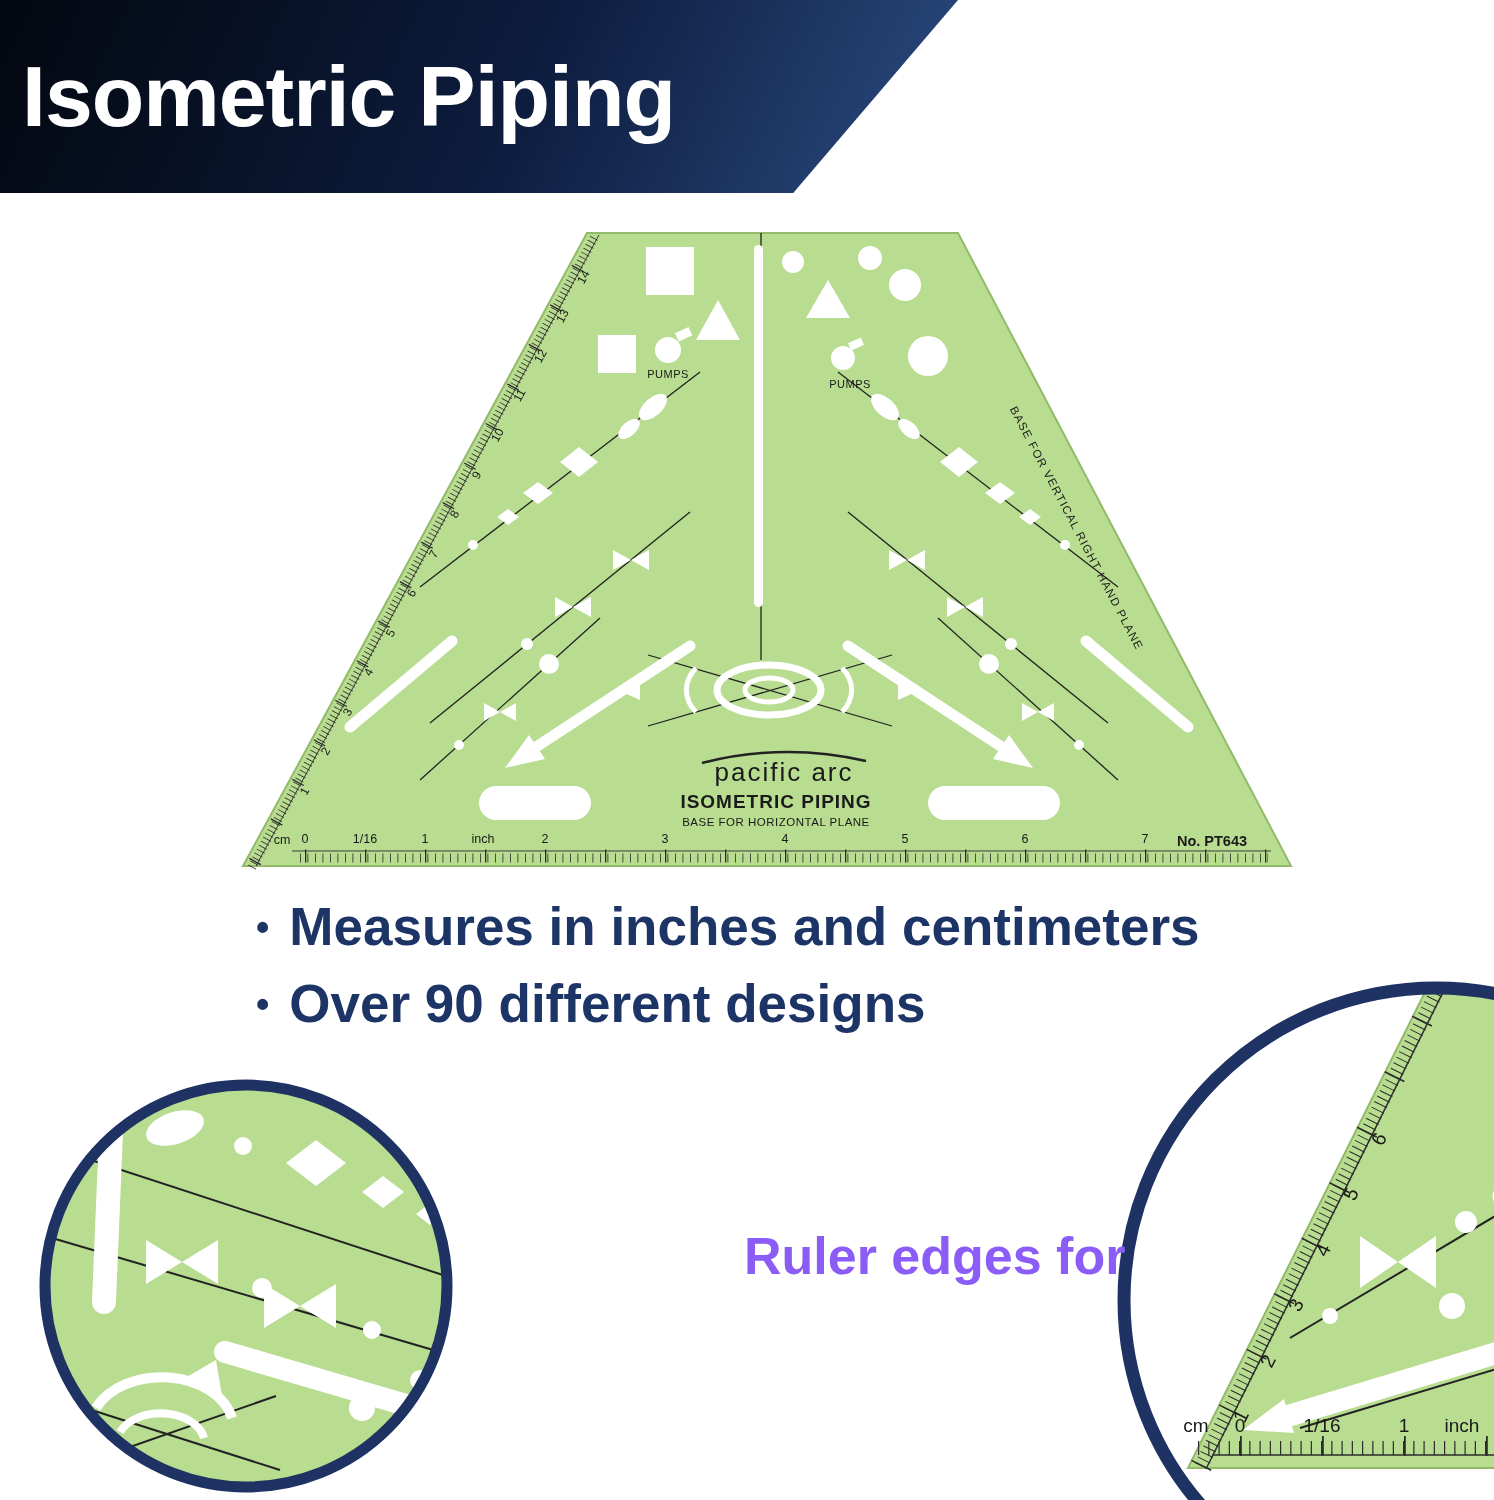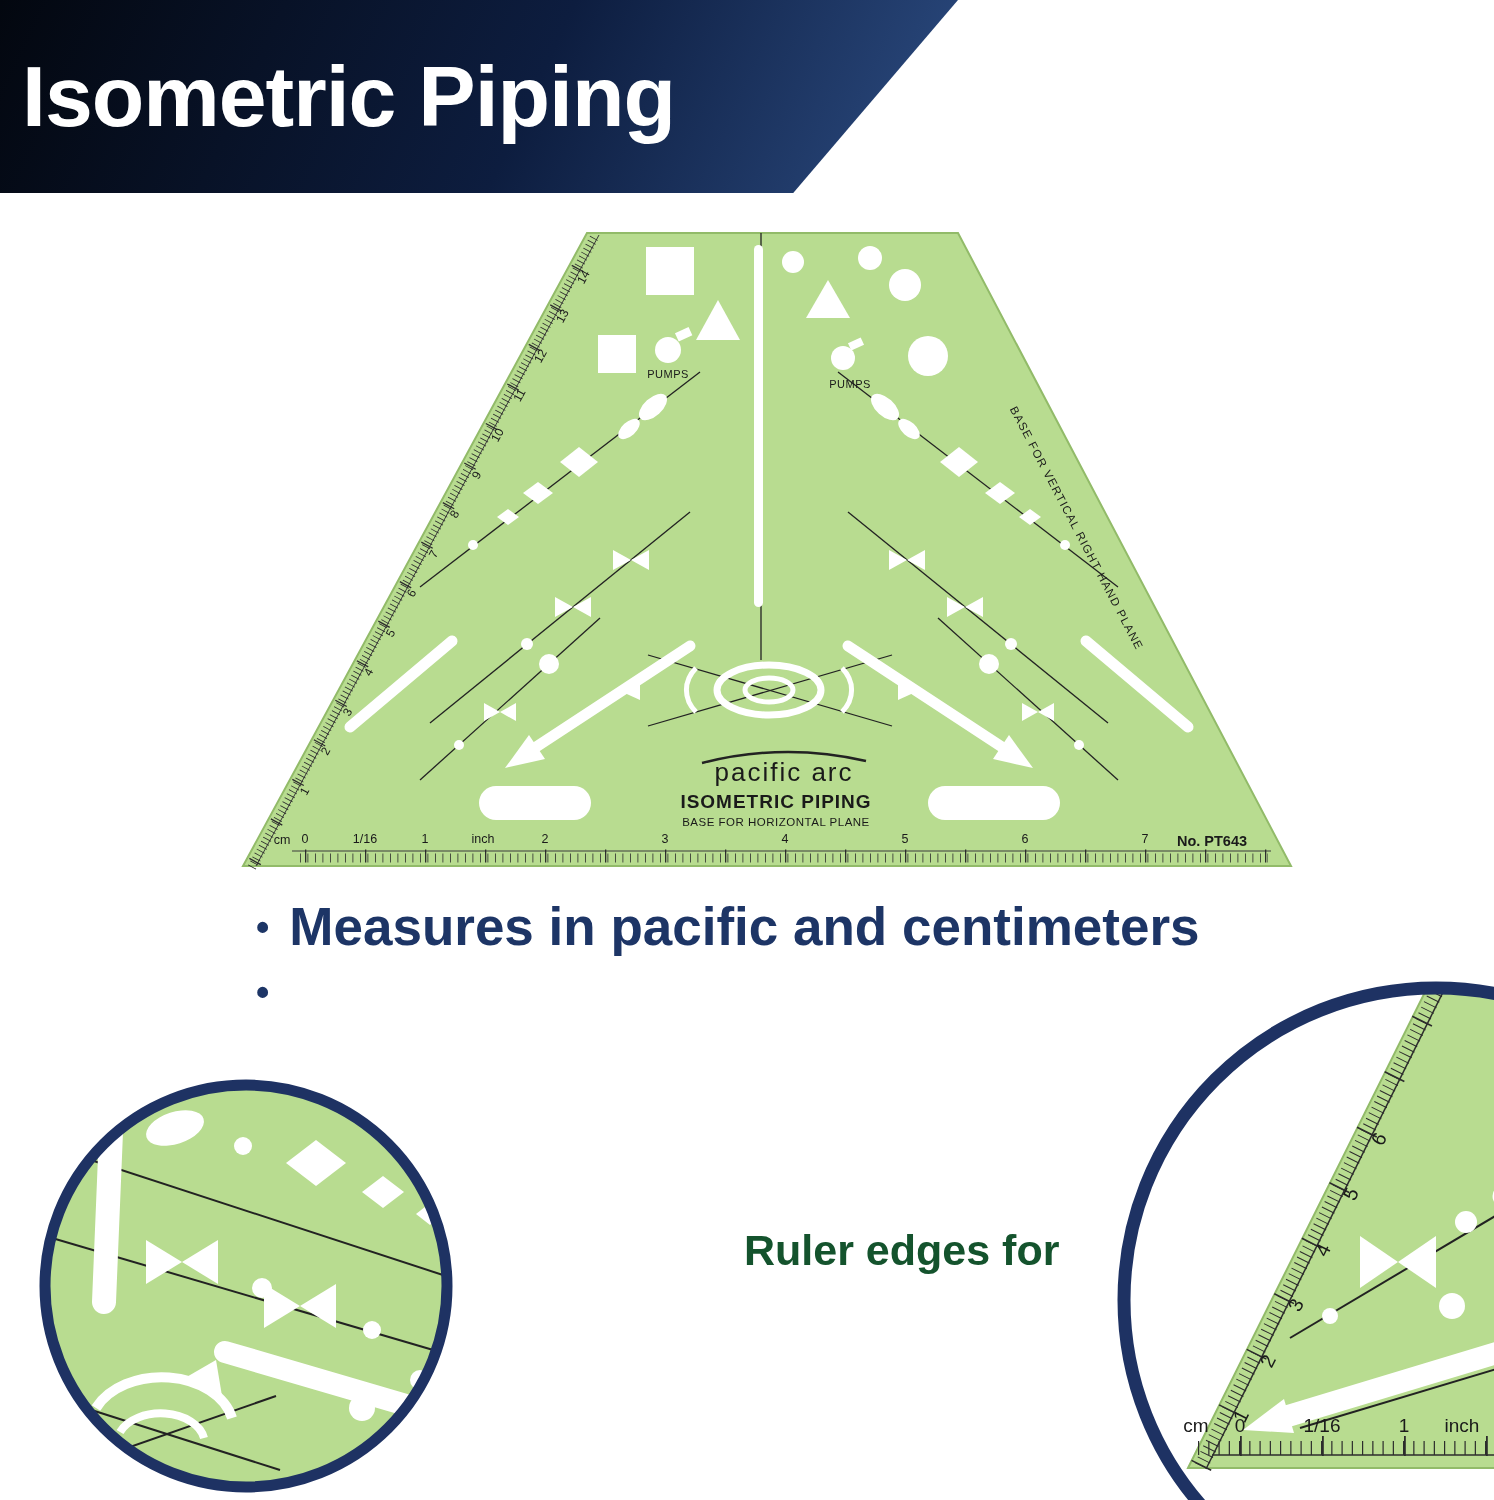--- a/index.html
+++ b/index.html
@@ -18,22 +18,22 @@
     margin:0 0 0 22px;white-space:nowrap;
   }
   .stage{position:absolute;top:0;left:0;width:1494px;height:1500px;}
   .bullets{
     position:absolute;left:256px;top:896px;color:#1d3566;font-weight:bold;
     font-size:53px;
   }
   .bullet-row{display:flex;align-items:center;margin-bottom:16px;white-space:nowrap;}
   .bullet-marker{font-size:38px;margin-right:20px;line-height:1;}
   .callout{
-    position:absolute;left:744px;top:1222px;color:#14532d;font-weight:bold;
-    font-size:43px;line-height:1.32;white-space:nowrap;
+    position:absolute;left:744px;top:1222px;color:#8b5cf6;font-weight:bold;
+    font-size:52px;line-height:1.32;white-space:nowrap;
   }
   svg text{font-family:"Liberation Sans",sans-serif;fill:#1a1a1a;}
 </style>
 </head>
 <body>
 
 <svg class="stage" viewBox="0 0 1494 1500">
   <defs>
     <clipPath id="clipL">
         <circle cx="246" cy="1286" r="201"></circle>
@@ -274,22 +274,23 @@
   </g>
 </svg>
 
 <div class="banner">
   <div class="title">Isometric Piping</div>
 </div>
 
 <div class="bullets">
   <div class="bullet-row">
     <span class="bullet-marker">•</span>
-    <span>Measures in pacific and centimeters</span>
+    <span>Measures in inches and centimeters</span>
   </div>
   <div class="bullet-row">
     <span class="bullet-marker">•</span>
+    <span>Over 90 different designs</span>
   </div>
 </div>
 
 <div class="callout">
   <div>Ruler edges for</div>
 </div>
 
 </body></html>

